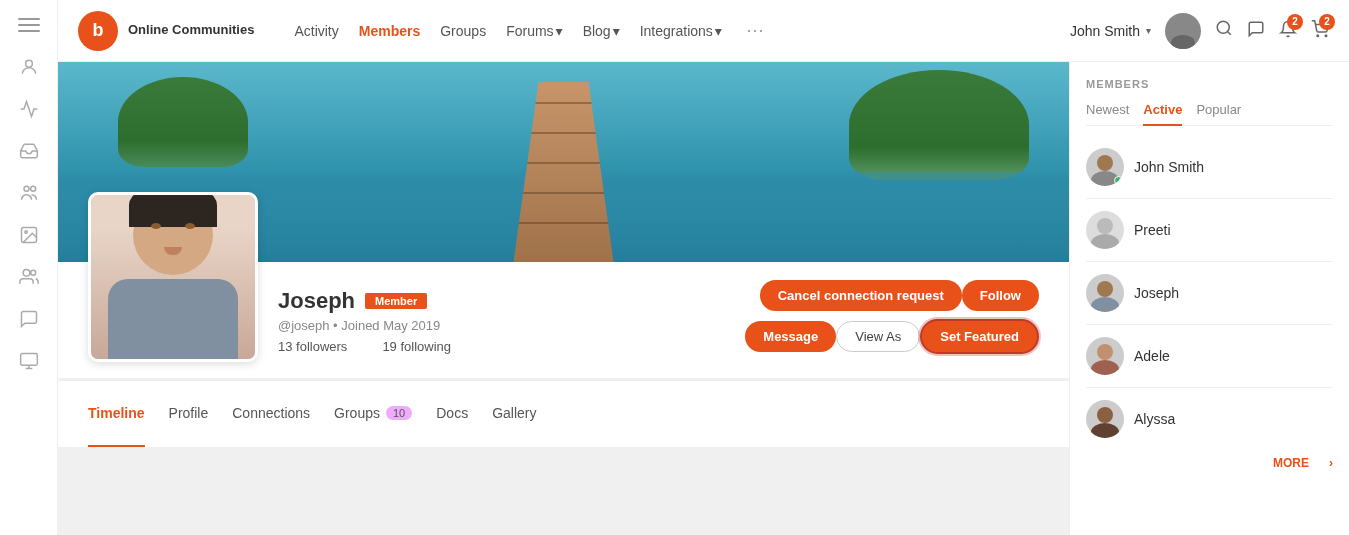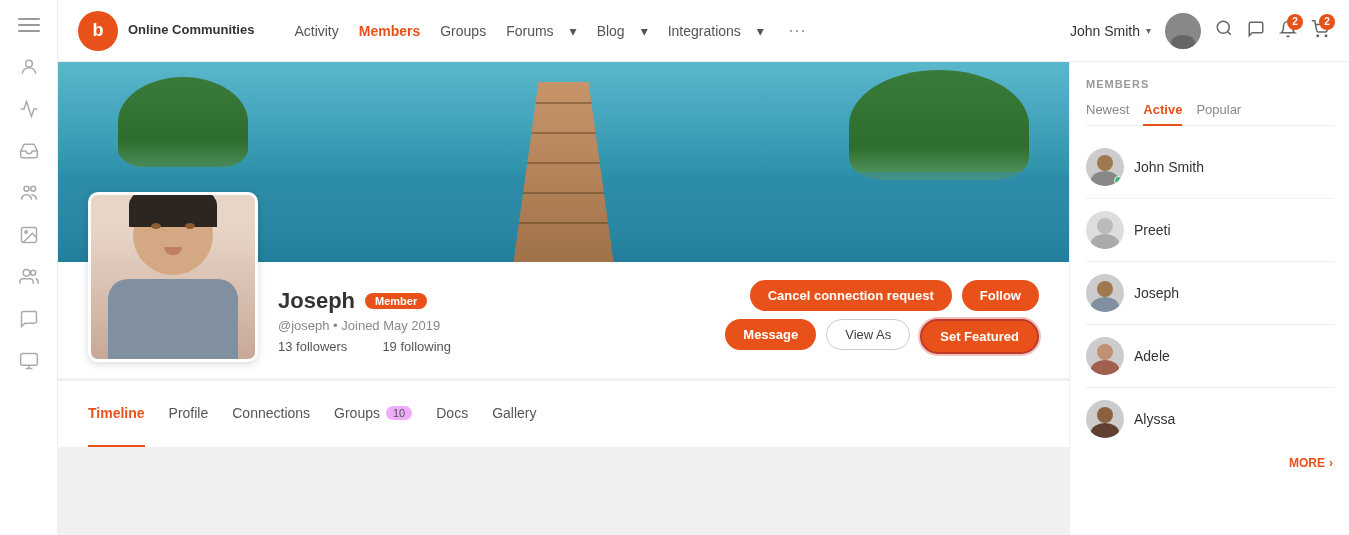--- a/index.html
+++ b/index.html
@@ -53,21 +53,21 @@
     .logo-circle {
       width: 40px; height: 40px; border-radius: 50%;
       background: #e8521a;
       display: flex; align-items: center; justify-content: center;
       color: #fff; font-weight: bold; font-size: 18px;
     }
     .logo-text { font-size: 13px; font-weight: 600; color: #333; line-height: 1.3; }
     .nav-items { display: flex; align-items: center; gap: 20px; }
     .nav-item { font-size: 14px; color: #555; cursor: pointer; white-space: nowrap; }
     .nav-item.active { color: #e8521a; font-weight: 600; }
-    .nav-item-with-arrow { display: flex; align-items: center; gap: 16px; }
+    .nav-item-with-arrow { display: flex; align-items: center; gap: 2px; }
     .nav-dots { color: #999; font-size: 18px; cursor: pointer; margin-left: 4px; }
 
     .nav-right {
       margin-left: auto;
       display: flex; align-items: center; gap: 14px;
     }
     .user-name-area {
       display: flex; align-items: center; gap: 6px; cursor: pointer;
     }
     .user-name-text { font-size: 14px; color: #333; font-weight: 500; }
@@ -152,36 +152,36 @@
     }
     .profile-name-row {
       display: flex; align-items: center; gap: 10px; margin-bottom: 4px;
     }
     .profile-name {
       font-size: 22px; font-weight: 700; color: #333;
     }
     .member-badge {
       background: #e8521a; color: #fff;
       font-size: 11px; font-weight: 600;
-      padding: 2px 10px; border-radius: 8px;
+      padding: 2px 10px; border-radius: 2px;
     }
     .profile-handle {
       font-size: 13px; color: #888; margin-bottom: 6px;
     }
     .profile-stats {
       display: flex; gap: 35px; font-size: 13px; color: #555;
     }
 
     .profile-actions {
       display: flex; flex-direction: column; gap: 8px;
       align-items: flex-end;
       padding-bottom: 8px;
       position: relative;
     }
-    .action-row { display: flex; gap: 10px; align-items: flex-start; }
+    .action-row { display: flex; align-items: center; }
 
     .btn-orange {
       background: #e8521a; color: #fff;
       border: none; padding: 8px 18px; border-radius: 20px;
       font-size: 13px; font-weight: 600; cursor: pointer;
       white-space: nowrap;
     }
     .btn-outline {
       background: #fff; color: #404040;
       border: 1.5px solid #ccc; padding: 7px 18px; border-radius: 20px;
@@ -282,21 +282,21 @@
       width: 9px; height: 9px; border-radius: 50%;
       background: #3cb371; border: 1.5px solid #fff;
     }
     .member-name {
       font-size: 14px; color: #333; font-weight: 500;
     }
     .divider { border: none; border-top: 1px solid #eee; margin: 4px 0; }
     .more-link {
       color: #e8521a; font-size: 12px; font-weight: 600;
       cursor: pointer; text-align: right;
-      display: flex; align-items: center; justify-content: flex-end; gap: 4px;
+      display: flex; align-items: center; justify-content: flex-end; gap: 20px;
       margin-top: 10px;
     }
   </style>
 </head>
 <body>
 
 <div class="left-sidebar">
   <div class="menu-icon">
     <span></span>
       <span></span>

